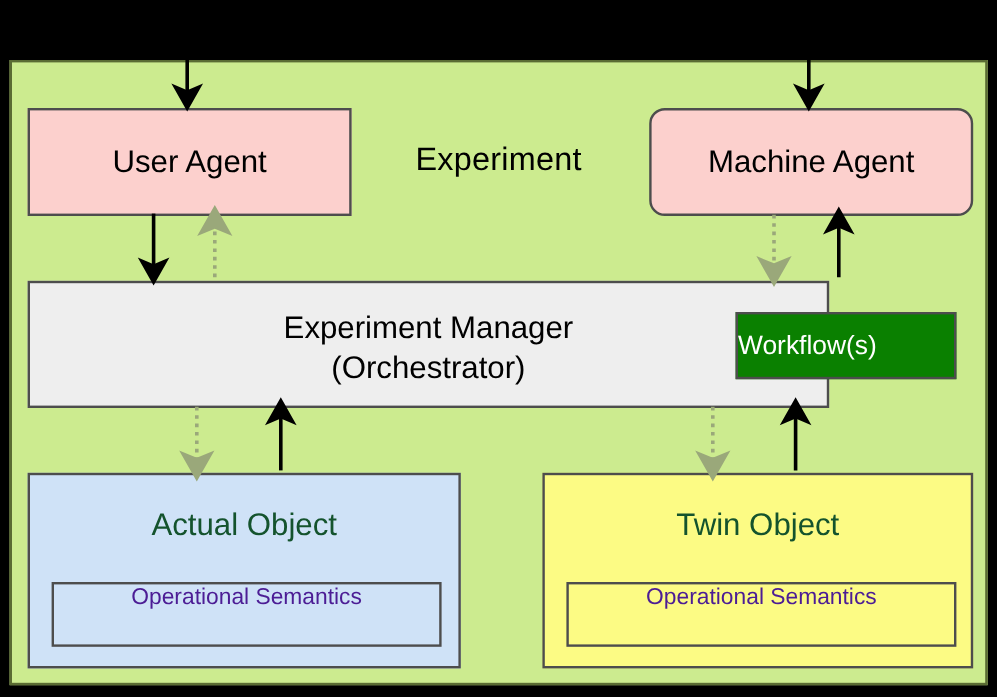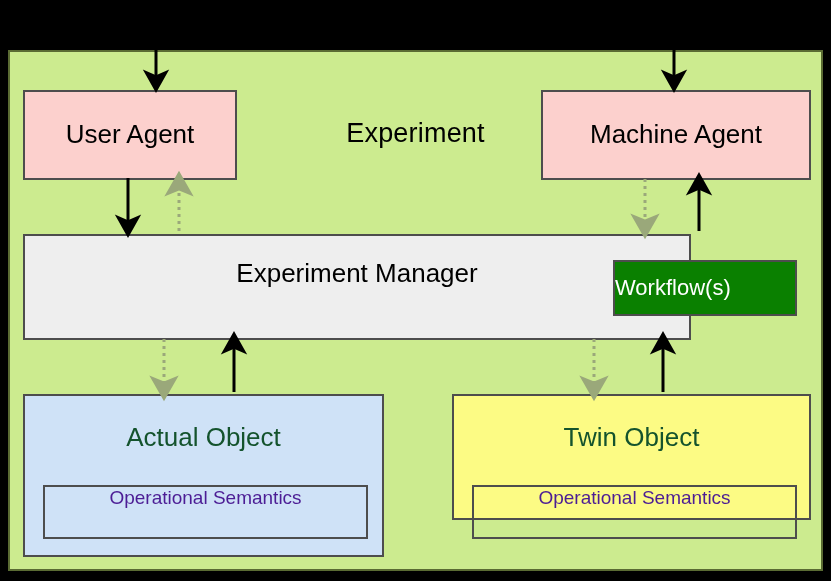--- a/index.html
+++ b/index.html
@@ -52,21 +52,21 @@
 
   
   .agent-box {
     background: #fcd0cd;
     border: 2px solid #4d4d4d;
     font-size: 26px;
   }
   #user-agent-box {
     left: 21px;
     top: 88px;
-    width: 214px;
+    width: 270px;
     height: 90px;
   }
   #machine-agent-box {
     left: 539px;
     top: 88px;
     width: 270px;
     height: 90px;
   }
 
   
@@ -111,21 +111,21 @@
     left: 21px;
     top: 392px;
     width: 361px;
     height: 163px;
     background: #cfe2f7;
   }
   #twin-object-box {
     left: 450px;
     top: 392px;
     width: 359px;
-    height: 126px;
+    height: 163px;
     background: #fcfb84;
   }
   .object-title {
     position: absolute;
     left: 0;
     right: 0;
     top: 27px;
     text-align: center;
     font-size: 26px;
     color: #14532d;
@@ -168,27 +168,28 @@
 <div id="canvas">
 
   <div class="box" id="experiment-container">
 
     <div id="experiment-title">Experiment</div>
 
     <div class="box agent-box" id="user-agent-box" style="left:13px; top:38px;">
       <span>User Agent</span>
     </div>
 
-    <div class="box agent-box" id="machine-agent-box" style="left:531px; top:38px;">
+    <div class="box agent-box" id="machine-agent-box" style="left:531px; top:38px;border-radius:13px;">
       <span>Machine Agent</span>
     </div>
 
     <div class="box" id="experiment-manager-box" style="left:13px; top:182px; display:block;">
       <div id="experiment-manager-label">
         <div>Experiment Manager</div>
+        <div>(Orchestrator)</div>
       </div>
       <div id="workflows-box">
         <span>Workflow(s)</span>
       </div>
     </div>
 
     <div class="box object-box" id="actual-object-box" style="left:13px; top:342px;">
       <div class="object-title">Actual Object</div>
       <div class="semantics-box" id="actual-semantics-box">
         <span>Operational Semantics</span>

